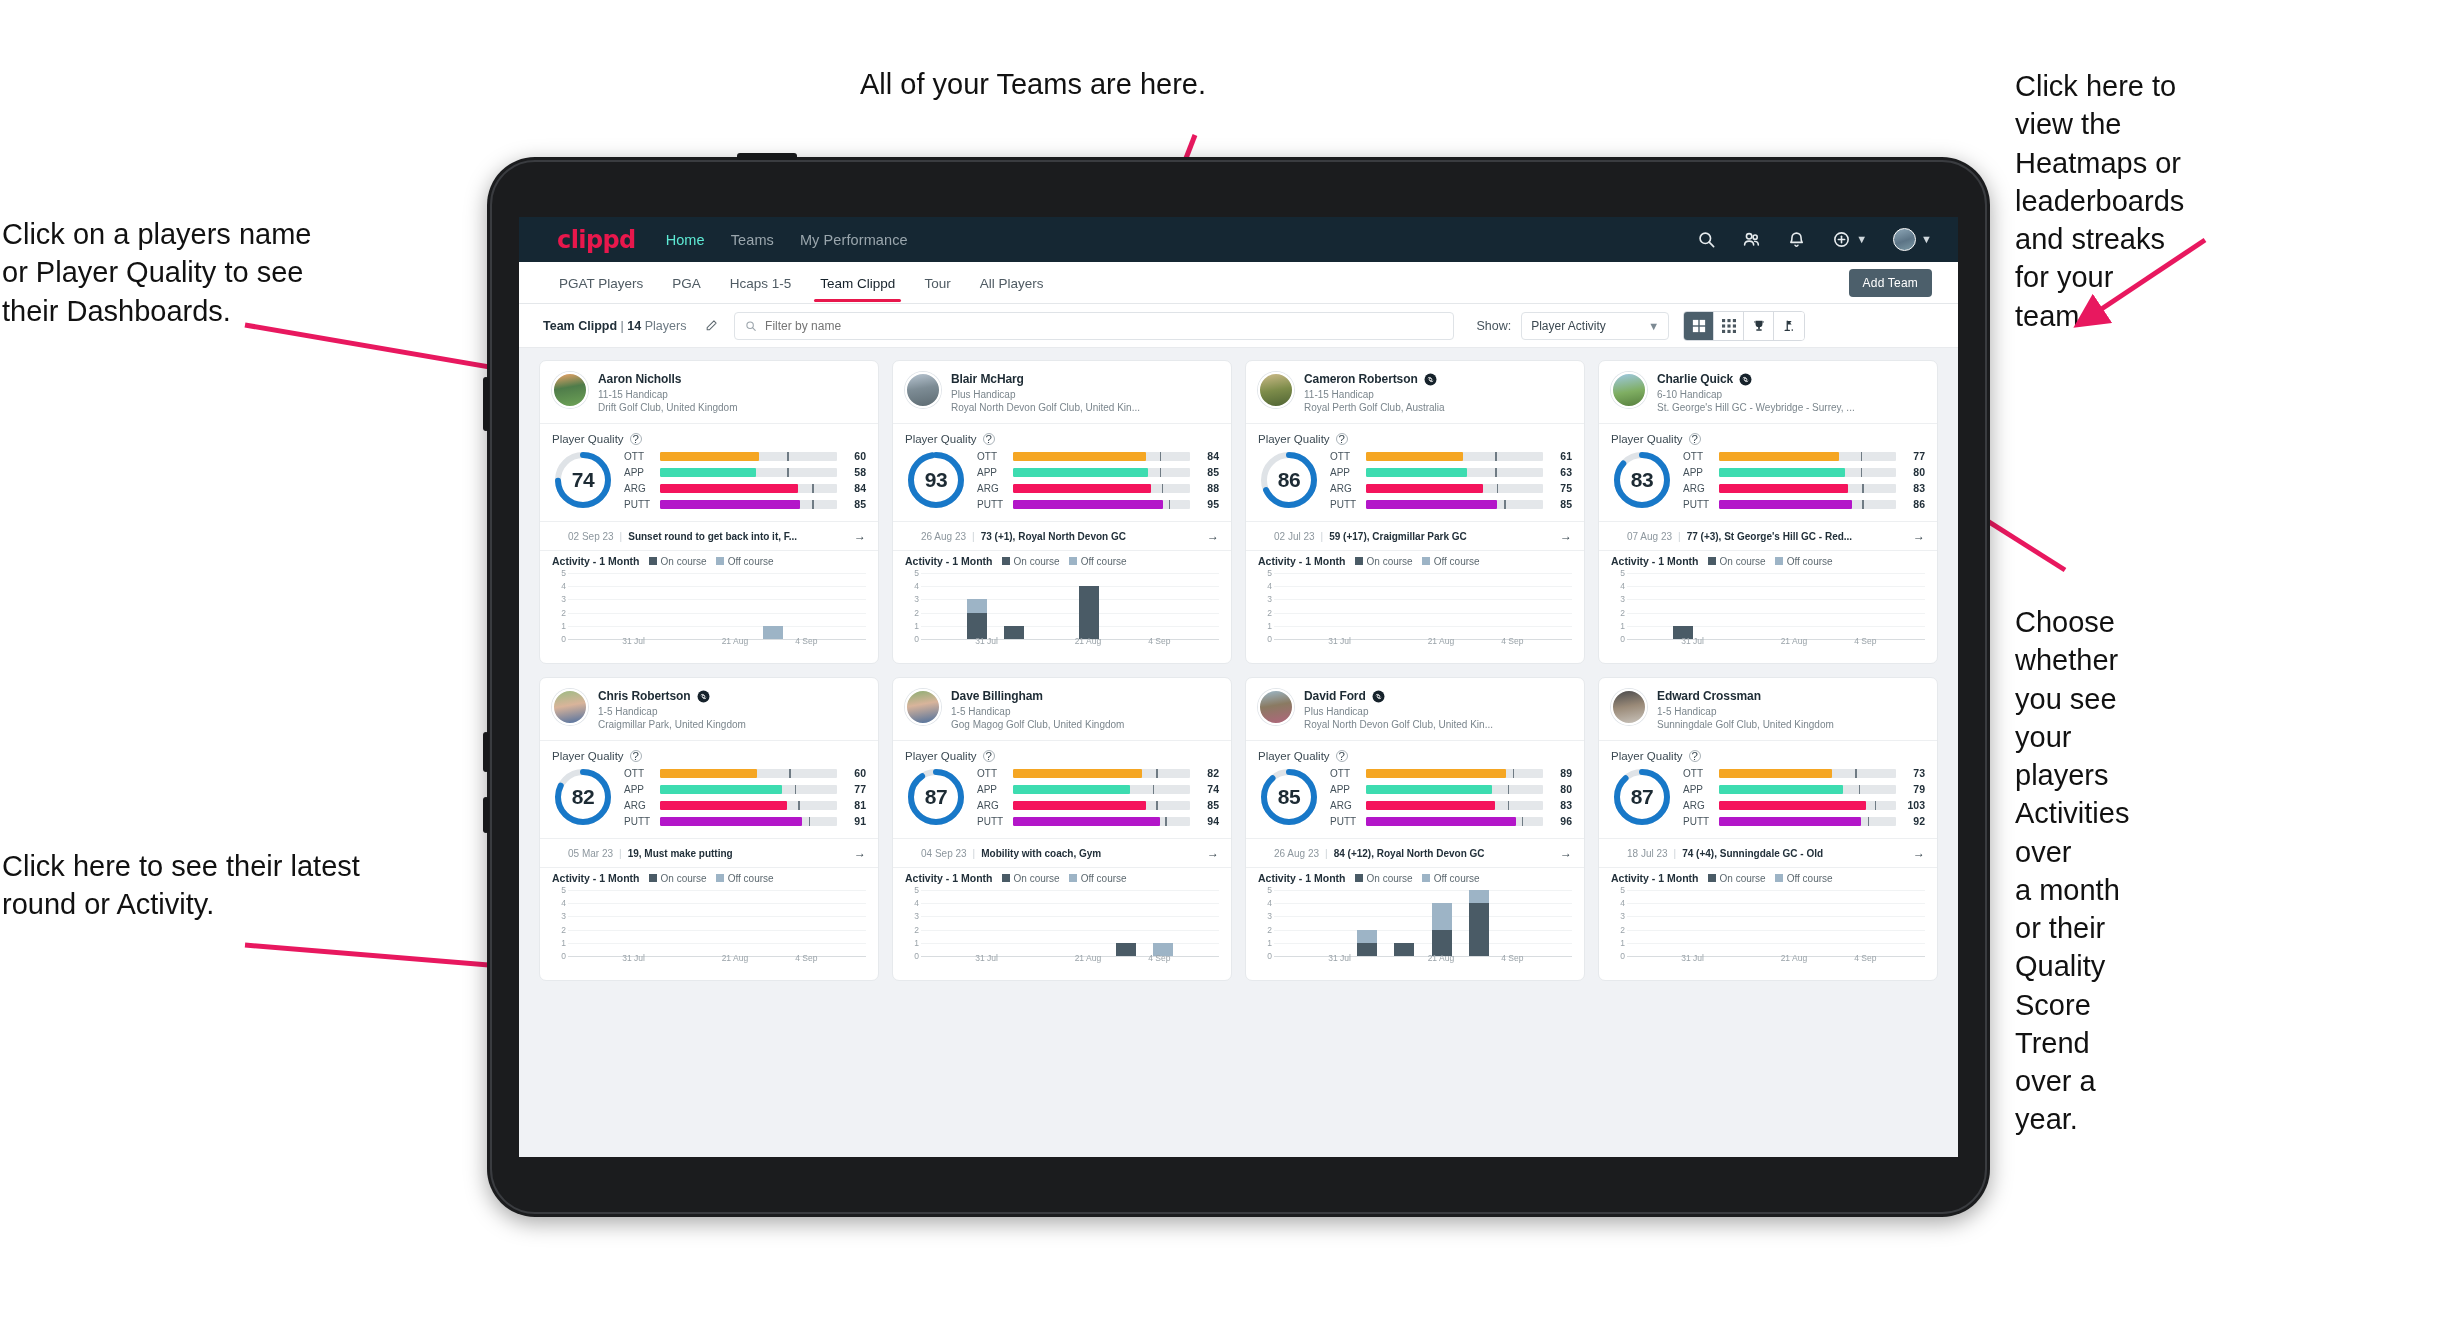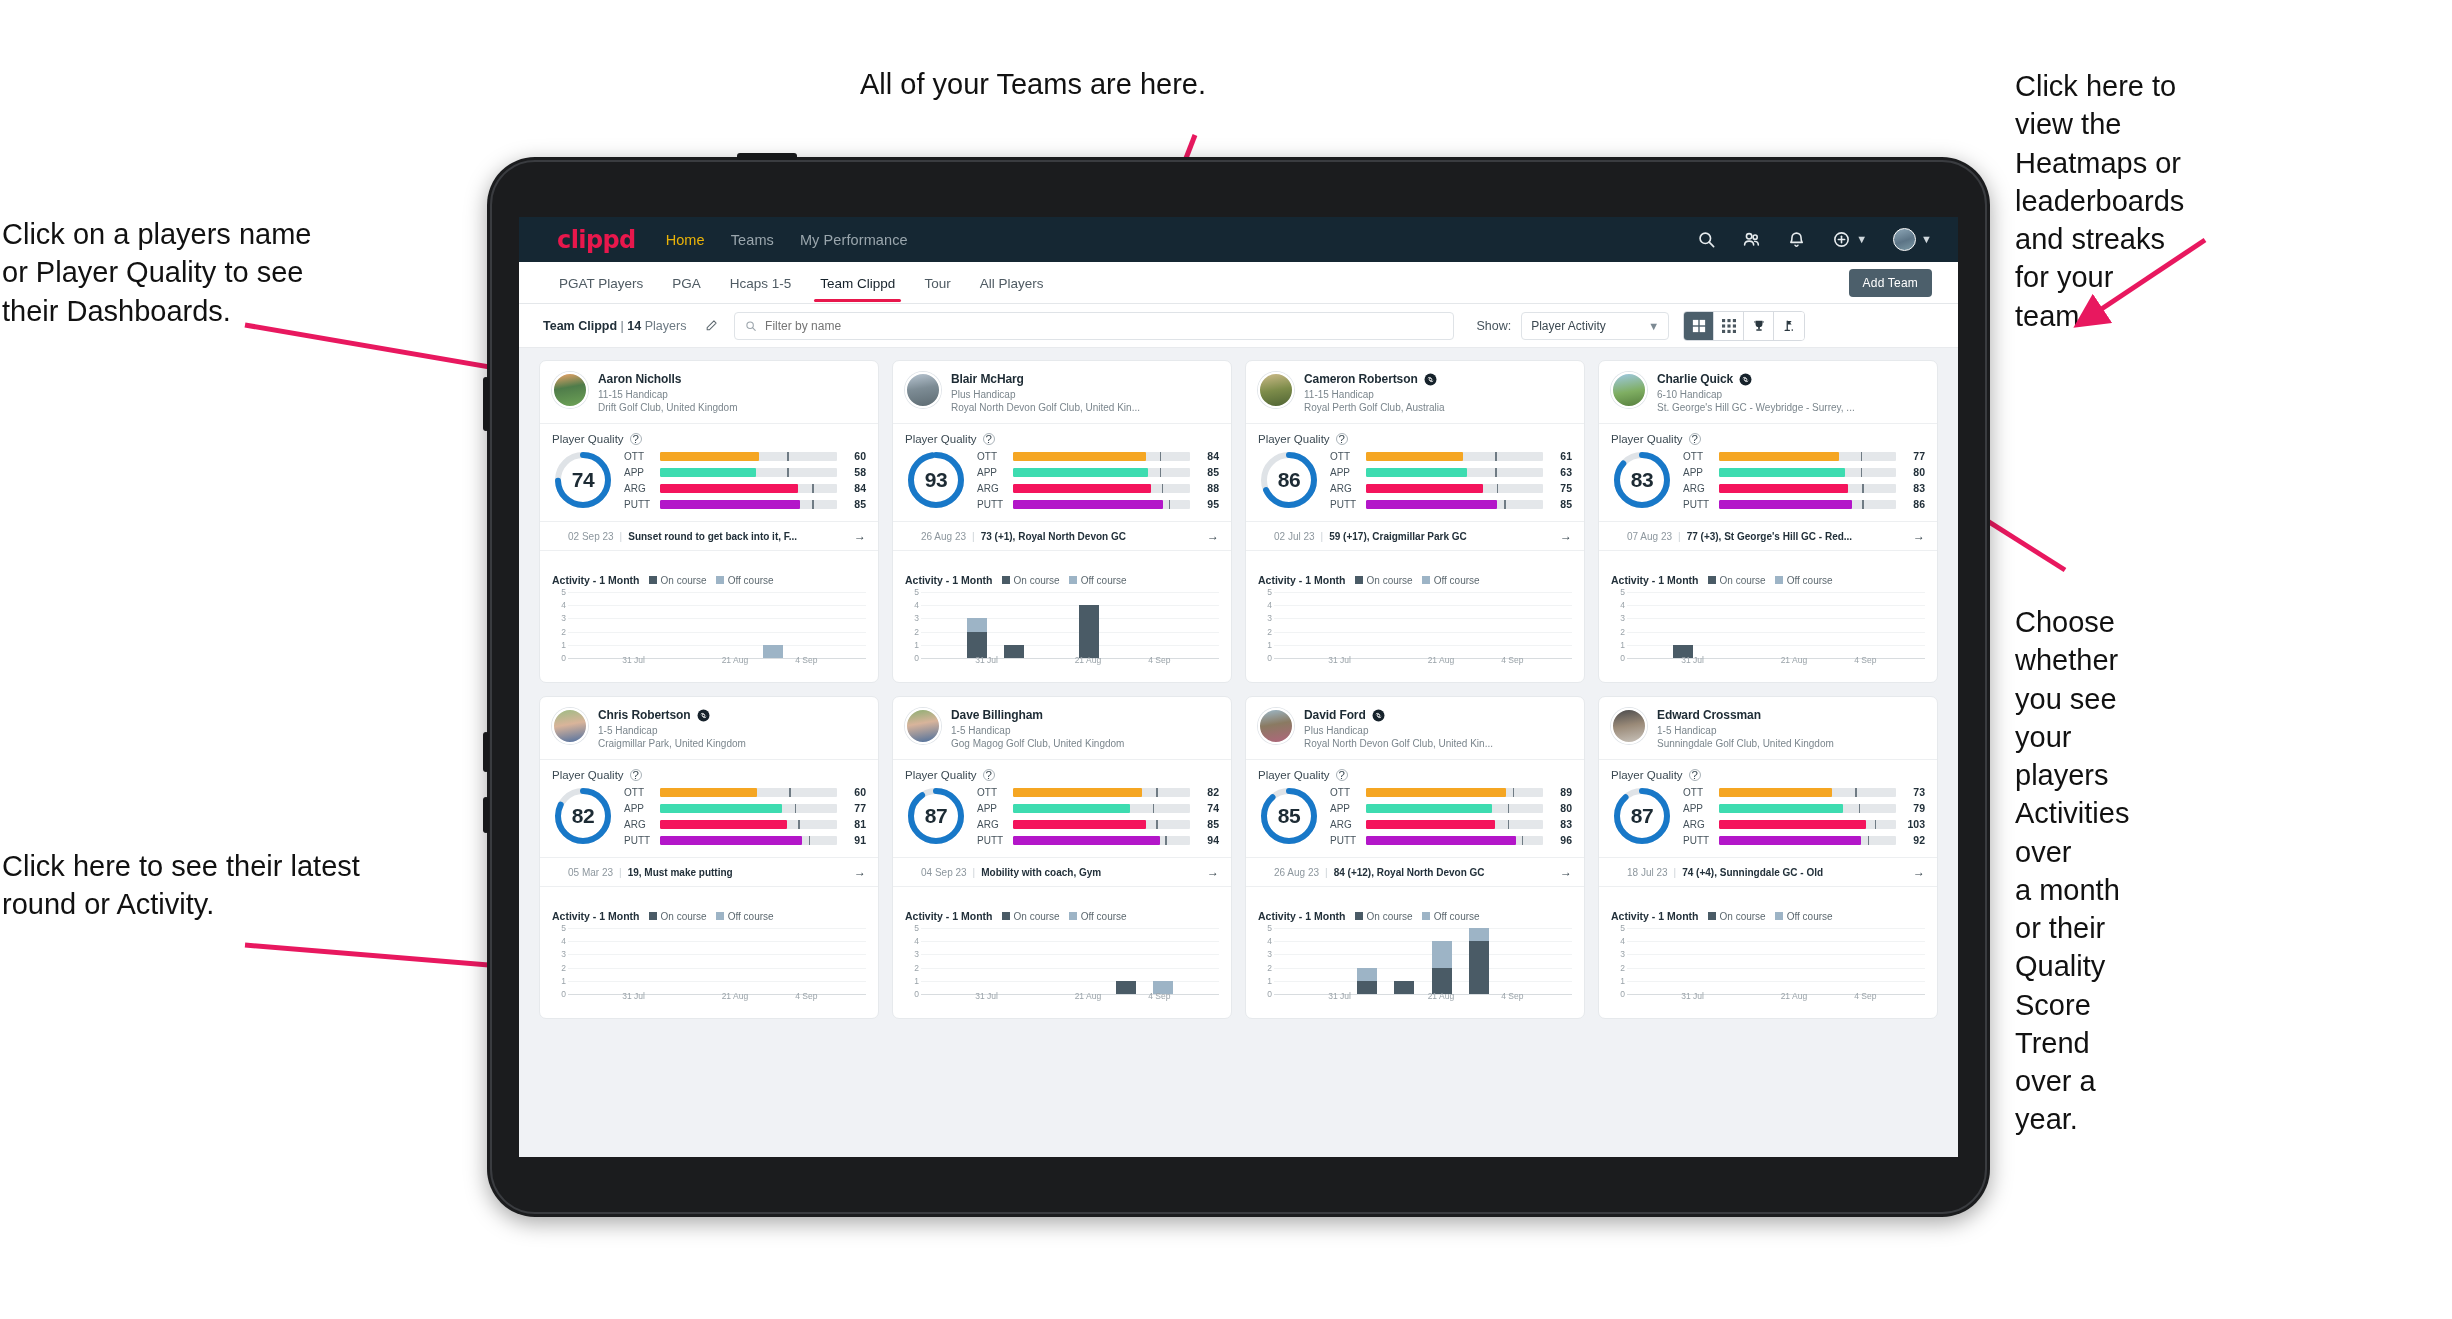--- a/index.html
+++ b/index.html
@@ -52,21 +52,21 @@
   }
   .brand {
     color: #e8174c; font-size: 24px; font-weight: 700;
     letter-spacing: -.6px; font-family: "DejaVu Sans", sans-serif;
     margin-right: 30px;
   }
   .navlink {
     color: #9aa6ad; font-size: 14.5px; margin-right: 26px;
     letter-spacing: .1px;
   }
-  .navlink.active { color: #eab308; }
+  .navlink.active { color: #5eead4; }
   .nav-right { margin-left: auto; display: flex; align-items: center; gap: 26px; }
   .nav-ic { width: 19px; height: 19px; display: block; }
   .nav-ic path, .nav-ic circle, .nav-ic line { stroke: #e6ebee; }
   .ic-group { display: flex; align-items: center; gap: 5px; }
   .chev { color: #cfd7dc; font-size: 11px; line-height: 1; }
   .avatar-nav {
     width: 23px; height: 23px; border-radius: 50%;
     background: linear-gradient(160deg,#8fa8b8 0%,#5c7486 55%,#7d9aa6 100%);
     border: 1.5px solid #ffffff;
   }
@@ -194,21 +194,21 @@
   .latest {
     display: flex; align-items: center; gap: 6px;
     padding: 7px 12px; font-size: 10px; border-top: 1px solid #edeff1;
   }
   .latest .date { color: #8d979e; padding-left: 16px; }
   .latest .divider { color: #ccd2d7; }
   .latest .txt { color: #22303a; font-weight: 700; overflow: hidden;
     text-overflow: ellipsis; white-space: nowrap; flex: 1; }
   .latest .arr { color: #2a3942; font-size: 12px; }
 
-  .act-head { display: flex; align-items: center; gap: 9px; padding: 23px 12px 4px; border-top: 1px solid #edeff1; }
+  .act-head { display: flex; align-items: center; gap: 9px; padding: 4px 12px 4px; border-top: 1px solid #edeff1; }
   .act-title { font-size: 10.5px; font-weight: 700; color: #22303a; }
   .lg { display: flex; align-items: center; gap: 4px; font-size: 10px; color: #5d6970; }
   .sw { width: 8px; height: 8px; display: inline-block; }
   .sw.on { background: #4a5b66; }
   .sw.off { background: #9db4c6; }
 
   .chart { position: relative; height: 80px; margin: 2px 12px 10px; }
   .yaxis { position: absolute; left: 0; top: 0; bottom: 14px; width: 14px; }
   .ylab { position: absolute; right: 0; font-size: 8.5px; color: #9aa3a9; transform: translateY(-50%); }
   .gridline { position: absolute; left: 16px; right: 0; height: 1px; background: #f1f3f4; }

